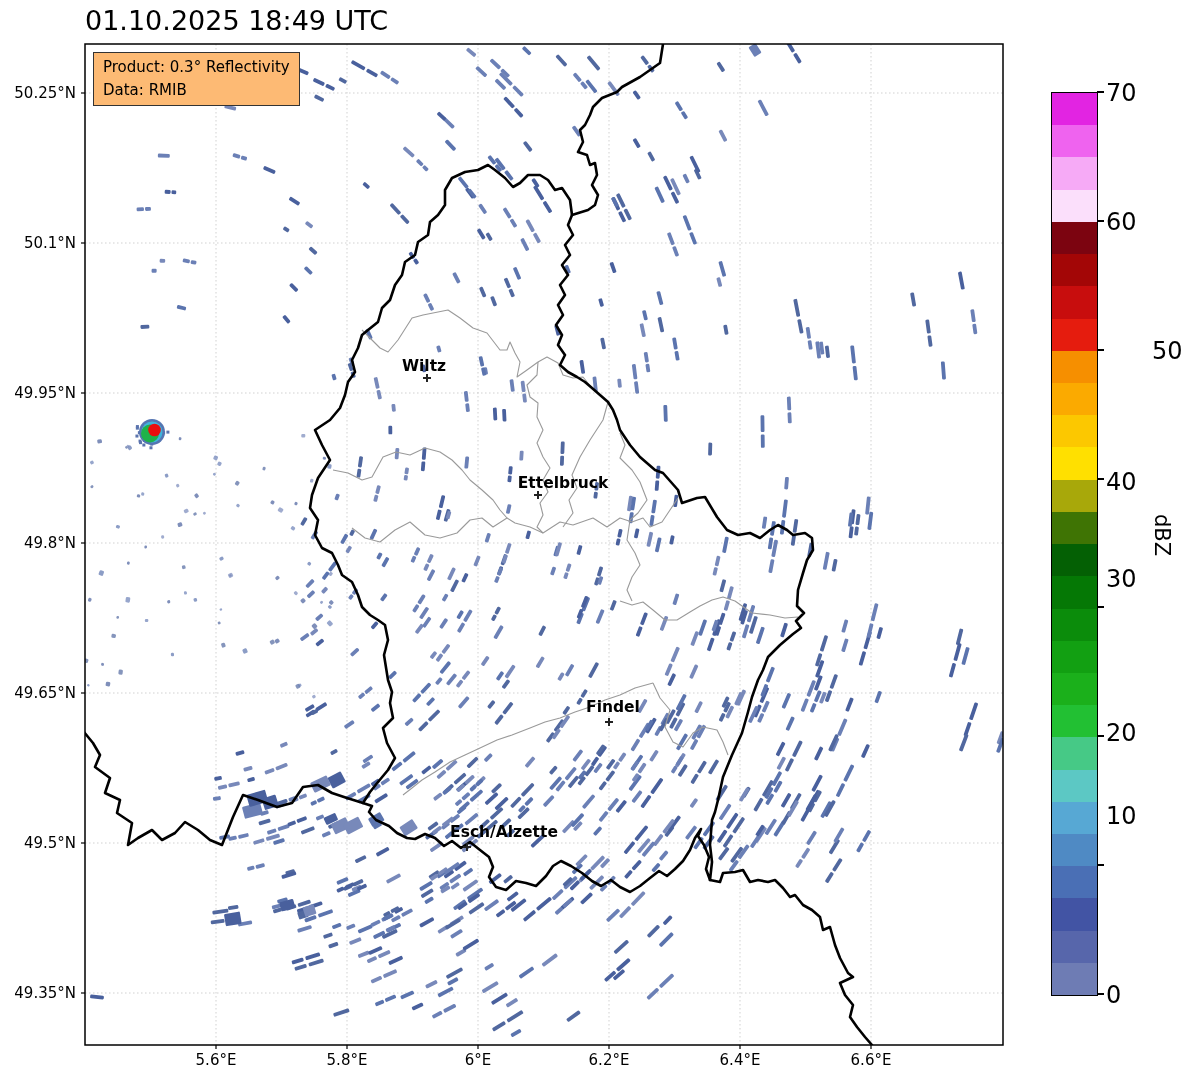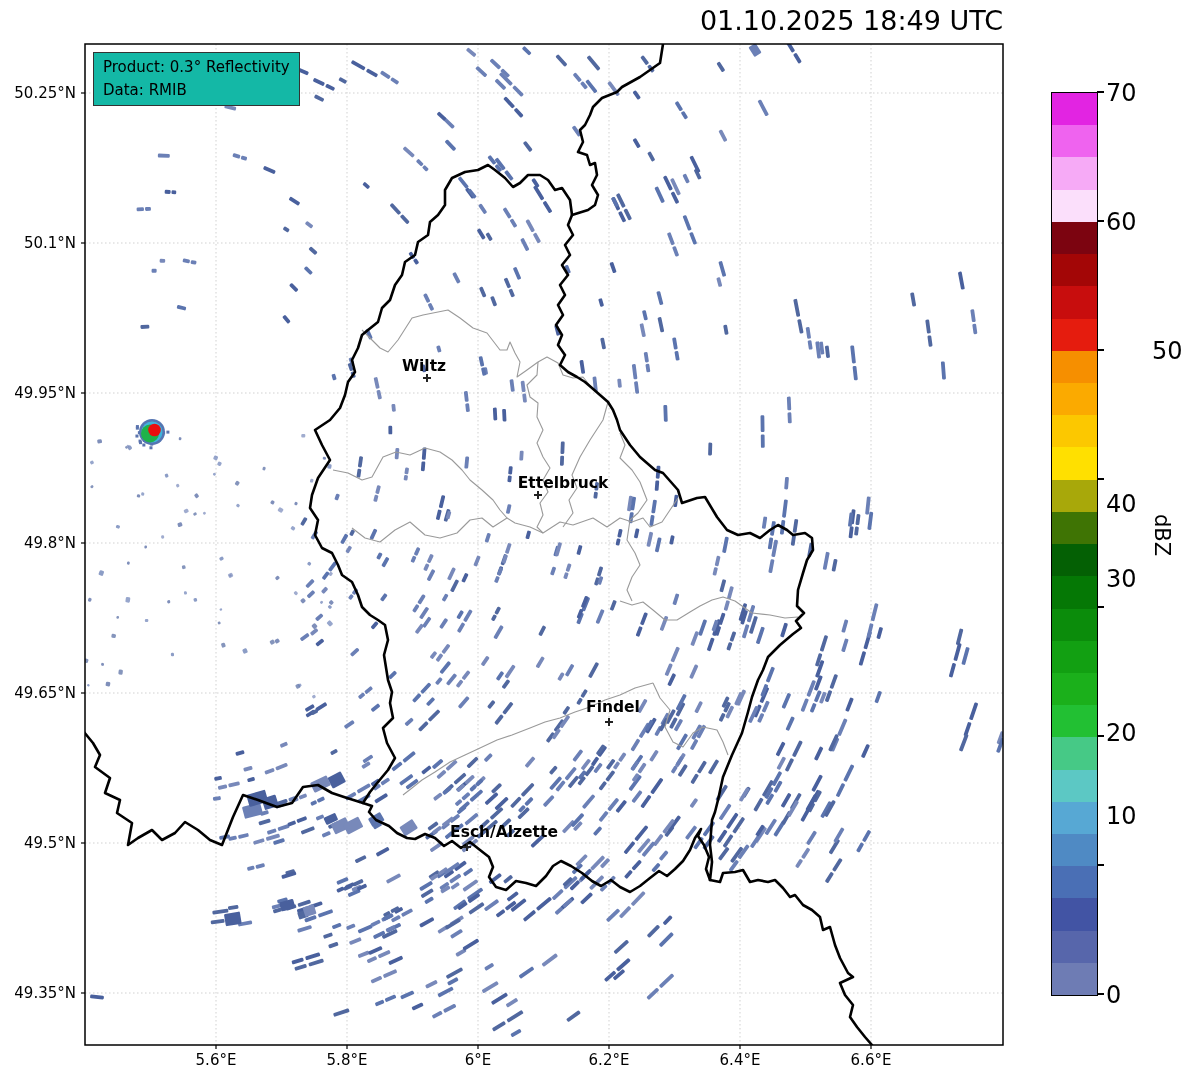--- a/index.html
+++ b/index.html
@@ -1,21 +1,21 @@
 <!DOCTYPE html>
 <html><head>
 <meta charset="utf-8">
 <style>
   html,body{margin:0;padding:0;background:#ffffff;}
   #figure{position:relative;width:1184px;height:1081px;background:#fff;overflow:hidden;
           font-family:"DejaVu Sans","Liberation Sans",sans-serif;}
   #map-svg{position:absolute;left:0;top:0;}
-  #title{position:absolute;left:85px;top:5px;width:918px;text-align:right;
+  #title{position:absolute;left:85px;top:5px;width:918px;text-align:left;
          font-size:27px;color:#000;}
-  #annot{position:absolute;left:93px;top:52px;background:#14b8a6;border:1px solid #333;
+  #annot{position:absolute;left:93px;top:52px;background:#fdba74;border:1px solid #333;
          padding:3px 9px 4px 9px;font-size:15px;line-height:1.5;color:#000;z-index:5;}
   #colorbar{position:absolute;left:1051px;top:92px;width:45px;height:902px;
             border:1px solid #000;display:flex;flex-direction:column;}
   #colorbar .seg{flex:1 1 auto;}
   .cbtick{position:absolute;width:7px;height:2px;background:#000;left:1097px;}
   .cbticklabel{position:absolute;left:1106px;font-size:24px;color:#000;}
   #dbz-label{position:absolute;left:1118px;top:521px;width:84px;height:28px;text-align:center;
              font-size:21px;color:#000;transform:rotate(90deg);}
 </style>
 </head>
@@ -1049,21 +1049,21 @@
   <div id="cb-ticks">
       <div class="cbtick" style="top: 993px;"></div>
       <div class="cbticklabel" style="top: 981px;">0</div>
       <div class="cbtick" style="top: 864.143px;"></div>
       <div class="cbticklabel" style="top: 802px;">10</div>
       <div class="cbtick" style="top: 735.286px;"></div>
       <div class="cbticklabel" style="top: 719px;">20</div>
       <div class="cbtick" style="top: 606.429px;"></div>
       <div class="cbticklabel" style="top: 565px;">30</div>
       <div class="cbtick" style="top: 477.571px;"></div>
-      <div class="cbticklabel" style="top: 490px;">40</div>
+      <div class="cbticklabel" style="top: 468px;">40</div>
       <div class="cbtick" style="top: 348.714px;"></div>
       <div class="cbticklabel" style="top: 336.714px; margin-left: 46px;">50</div>
       <div class="cbtick" style="top: 219.857px;"></div>
       <div class="cbticklabel" style="top: 207.857px;">60</div>
       <div class="cbtick" style="top: 91px;"></div>
       <div class="cbticklabel" style="top: 79px;">70</div>
     </div>
   <div id="dbz-label">dBZ</div>
 </div>
 

